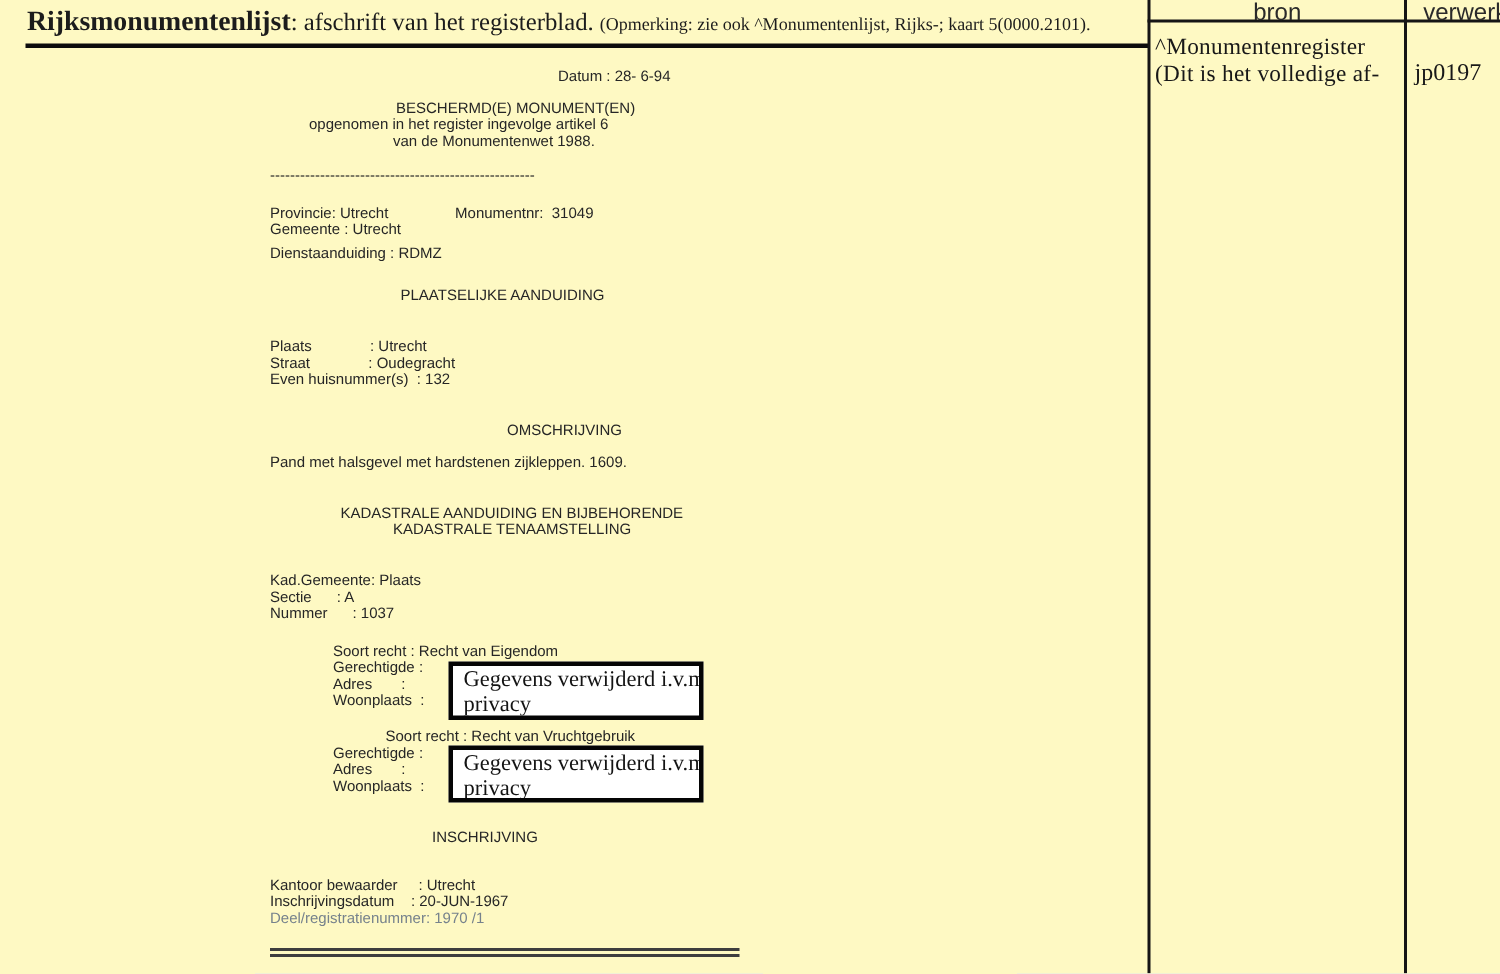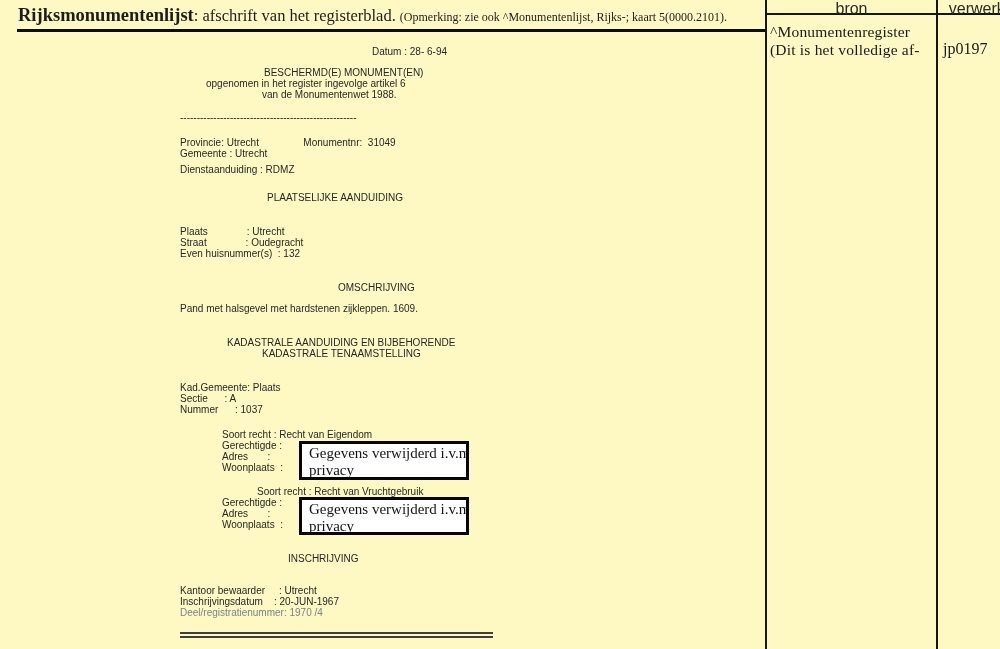--- a/index.html
+++ b/index.html
@@ -107,17 +107,17 @@
   <div class="mono" style="left:222px;top:508px;">Adres       :</div>
   <div class="mono" style="left:222px;top:519px;">Woonplaats  :</div>
   <div class="privacy-box" style="left:299px;top:497px;width:157px;height:31px;">
     <div>Gegevens verwijderd i.v.m.</div>
     <div>privacy</div>
   </div>
 
   <div class="mono" style="left:288px;top:553px;">INSCHRIJVING</div>
   <div class="mono" style="left:180px;top:585px;">Kantoor bewaarder     : Utrecht</div>
   <div class="mono" style="left:180px;top:596px;">Inschrijvingsdatum    : 20-JUN-1967</div>
-  <div class="mono mono-faded" style="left:180px;top:607px;">Deel/registratienummer: 1970 /4</div>
+  <div class="mono mono-faded" style="left:180px;top:607px;">Deel/registratienummer: 1970 /1</div>
 
   <div class="double-rule"></div>
 
 </div>
 
 </body></html>

